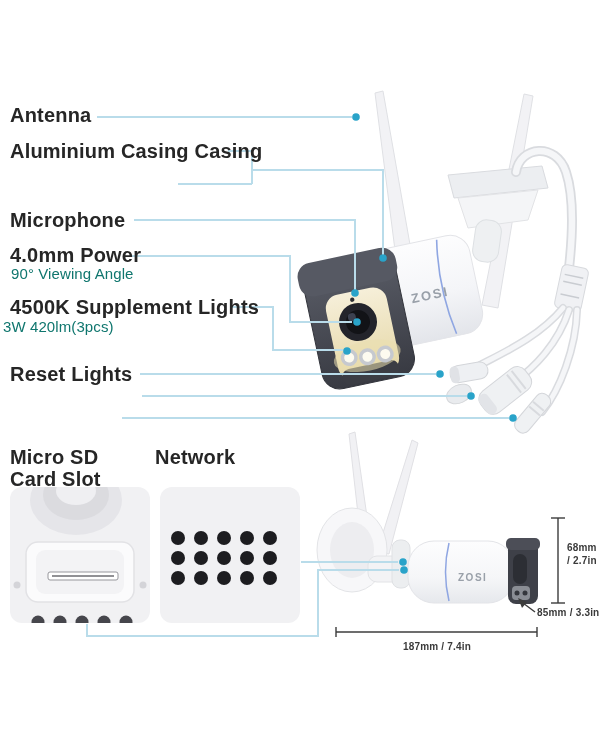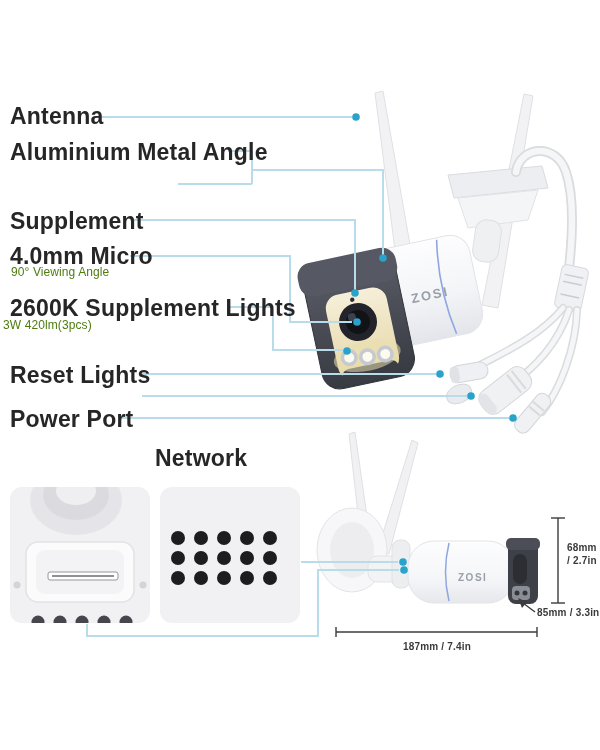--- a/index.html
+++ b/index.html
@@ -2,26 +2,26 @@
 <html><head>
 <meta charset="utf-8">
 <style>
   html,body{margin:0;padding:0;background:#ffffff;}
   .page{
     position:relative;width:600px;height:750px;background:#ffffff;
     font-family:"Liberation Sans",sans-serif;overflow:hidden;
   }
   .art{position:absolute;left:0;top:0;}
   .lbl{
-    position:absolute;font-size:23px;font-weight:700;color:#262626;
+    position:absolute;font-size:20px;font-weight:700;color:#262626;
     letter-spacing:.2px;line-height:1.12;white-space:nowrap;
   }
   .lbl.wrap{white-space:normal;width:134px;}
   .sub{
-    position:absolute;font-size:12px;font-weight:400;color:#4d7c0f;
+    position:absolute;font-size:15px;font-weight:400;color:#0f766e;
     letter-spacing:.1px;white-space:nowrap;
   }
   .dimtxt{font-size:10px;font-weight:700;fill:#3a3a3a;letter-spacing:.2px;}
   .logotxt{font-weight:700;fill:#99a0a9;}
 </style>
 </head>
 <body>
 
 <div class="page">
 
@@ -227,23 +227,23 @@
     <circle cx="347" cy="351" r="3.8"></circle>
     <circle cx="440" cy="374" r="3.8"></circle>
     <circle cx="471" cy="396" r="3.8"></circle>
     <circle cx="513" cy="418" r="3.8"></circle>
     <circle cx="403" cy="562" r="3.8"></circle>
     <circle cx="404" cy="570" r="3.8"></circle>
   </g>
 </svg>
 
   <div class="lbl" style="left:10px;top:104px">Antenna</div>
-  <div class="lbl" style="left:10px;top:140px">Aluminium Metal Angle</div>
-  <div class="lbl" style="left:10px;top:209px">Supplement</div>
-  <div class="lbl" style="left:10px;top:244px">4.0mm Micro</div>
+  <div class="lbl" style="left:10px;top:140px">Aluminium Casing Casing</div>
+  <div class="lbl" style="left:10px;top:209px">Microphone</div>
+  <div class="lbl" style="left:10px;top:244px">4.0mm Power</div>
   <div class="sub" style="left:11px;top:265px">90° Viewing Angle</div>
-  <div class="lbl" style="left:10px;top:296px">2600K Supplement Lights</div>
+  <div class="lbl" style="left:10px;top:296px">4500K Supplement Lights</div>
   <div class="sub" style="left:3px;top:318px">3W 420lm(3pcs)</div>
   <div class="lbl" style="left:10px;top:363px">Reset Lights</div>
-  <div class="lbl" style="left:10px;top:407px">Power Port</div>
+  <div class="lbl wrap" style="left:10px;top:446px">Micro SD Card Slot</div>
   <div class="lbl" style="left:155px;top:446px">Network</div>
 
 </div>
 
 </body></html>

